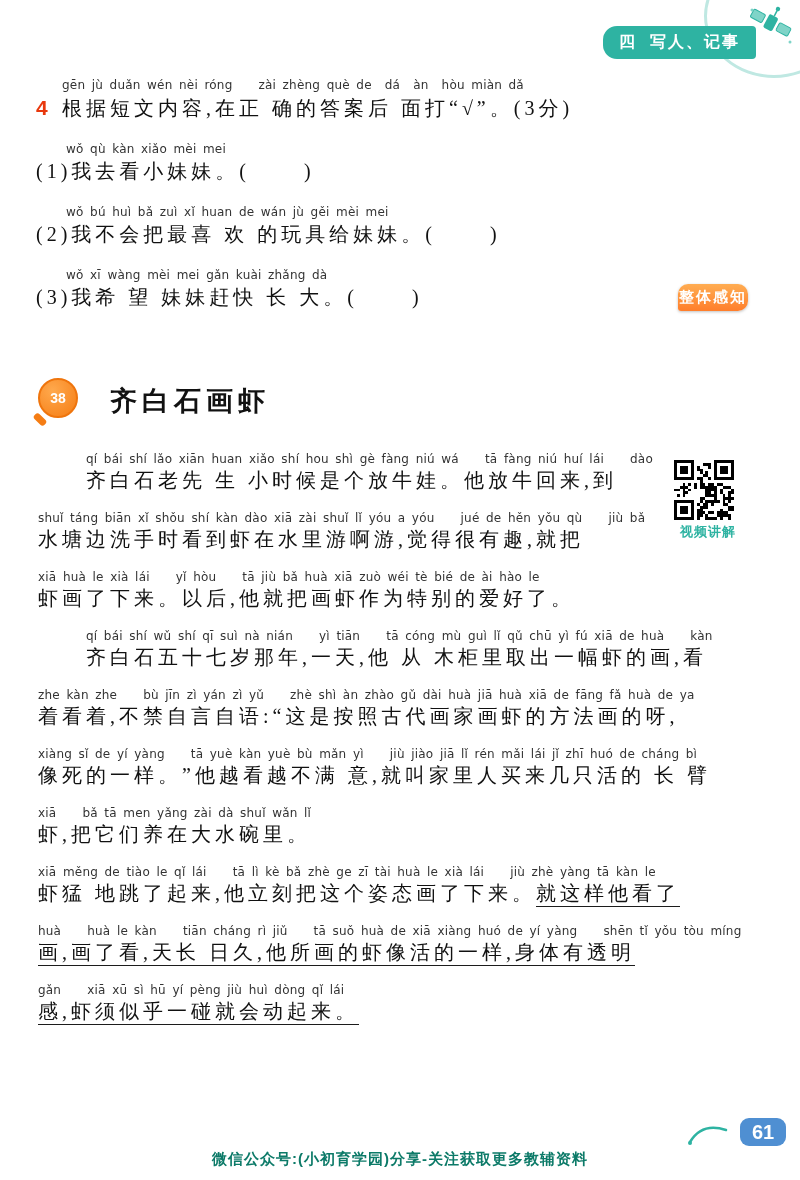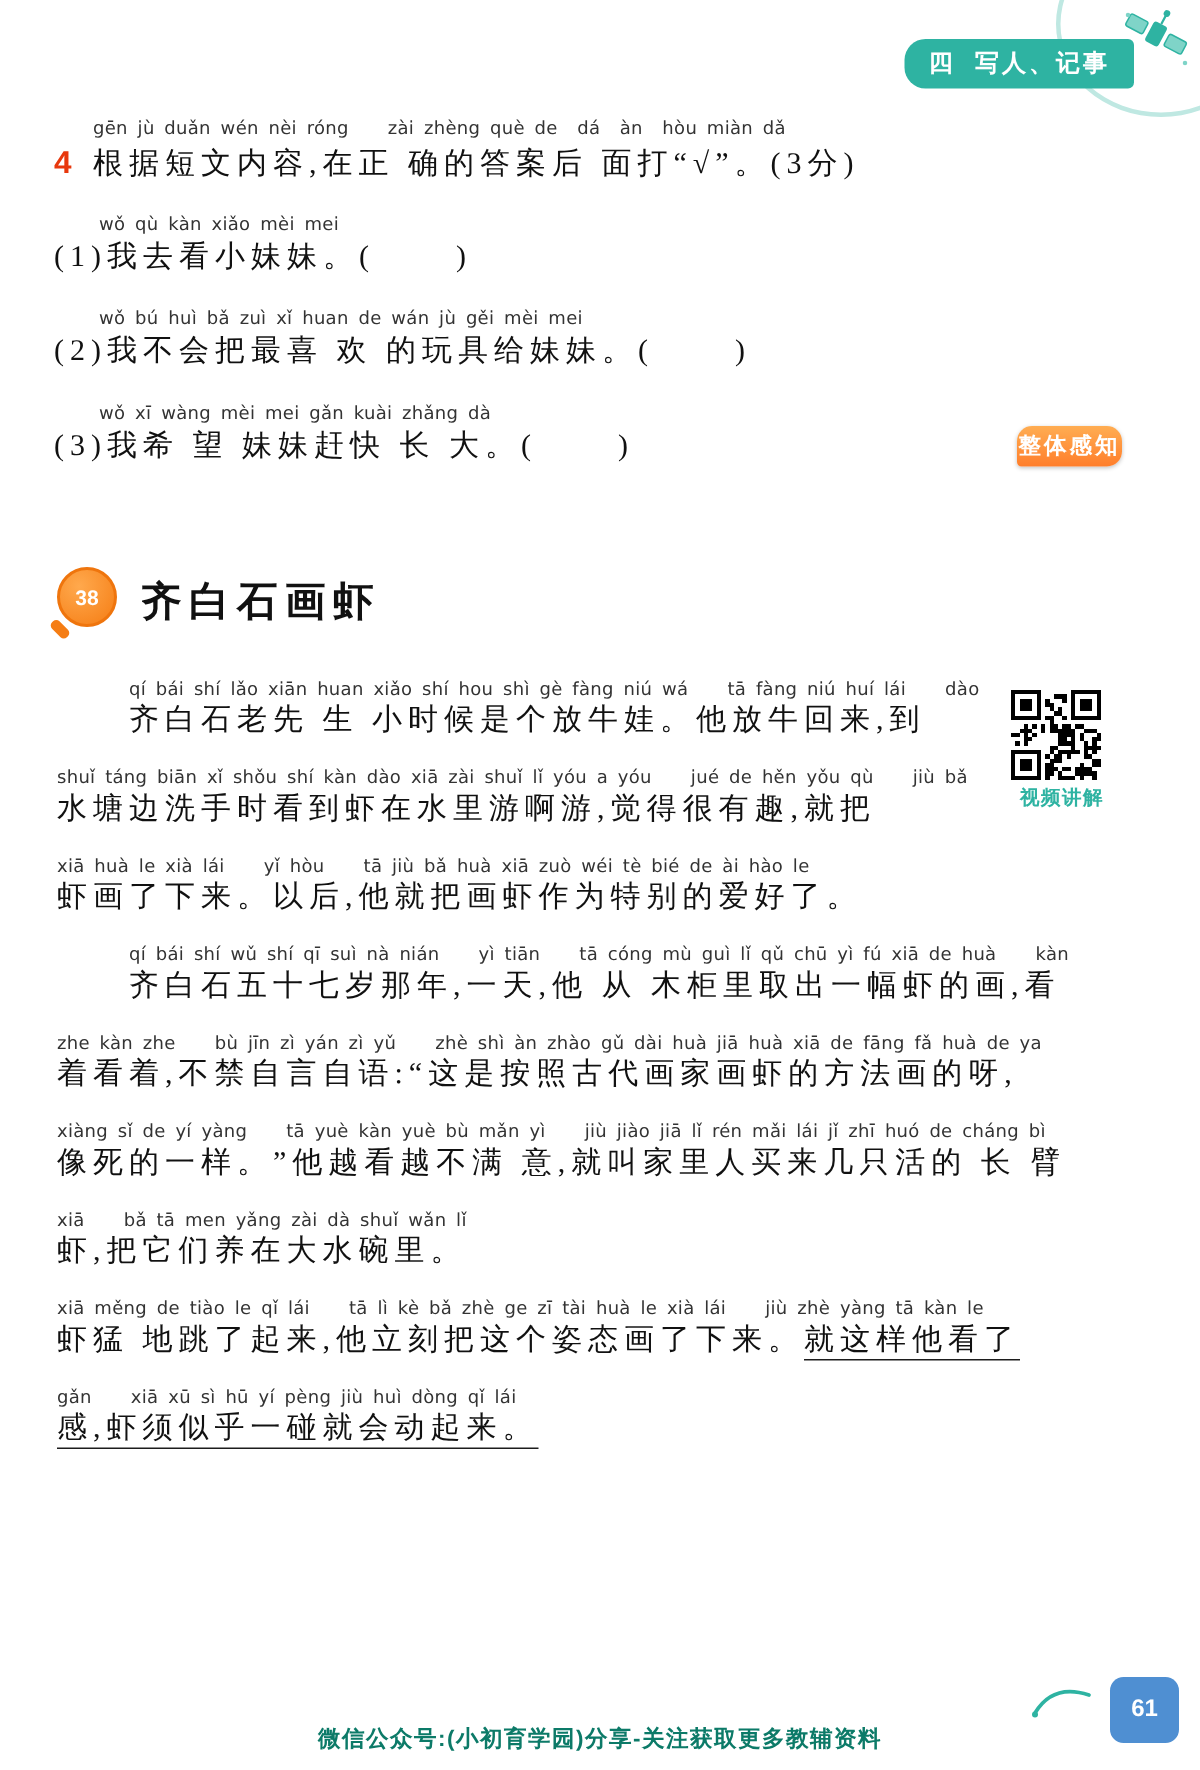--- a/index.html
+++ b/index.html
@@ -31,21 +31,21 @@
     color:#fff;font-weight:bold;font-size:15px;letter-spacing:2px;padding:4px 1px;
     border-radius:10px 10px 10px 3px;box-shadow:0 1px 3px rgba(0,0,0,.25)}
 
   
   .sec{position:absolute;top:378px;left:34px;display:flex;align-items:center}
   .mag{position:relative;width:46px;height:46px}
   .handle{position:absolute;left:-1px;bottom:1px;width:14px;height:7px;background:#f57d14;border-radius:3px;transform:rotate(45deg)}
   .lens{position:absolute;top:0;left:4px;width:40px;height:40px;border-radius:50%;
     background:radial-gradient(circle at 35% 30%,#ffa94d,#f57d14);border:2px solid #ef750d;
     color:#fff;font-weight:bold;font-size:14px;display:flex;align-items:center;justify-content:center}
-  .sec-title{margin-left:14px;font-size:27px;font-weight:bold;letter-spacing:5px;color:#111}
+  .sec-title{margin-left:30px;font-size:27px;font-weight:bold;letter-spacing:5px;color:#111}
 
   
   .score{position:absolute;top:368px;right:38px;width:230px;border:2px solid #2eb3a2;border-radius:4px;background:#fff}
   .score .t{text-align:center;font-weight:bold;font-size:16px;letter-spacing:2px;padding:5px 0;border-bottom:2px solid #2eb3a2}
   .score .s{font-size:14.5px;letter-spacing:1px;padding:6px 10px 7px 16px;white-space:pre}
   .score::after{content:"";position:absolute;left:4px;bottom:-9px;width:0;height:0;
     border-left:12px solid #8ed6ca;border-bottom:9px solid transparent}
 
   
   .qr-wrap{position:absolute;top:460px;right:64px;width:64px;text-align:right}
@@ -54,22 +54,22 @@
 
   
   .passage{position:absolute;top:452px;left:38px;width:722px}
   .pline{margin-bottom:17px}
   .pline .hz{margin-top:1px}
   .pline.ind{padding-left:48px}
   .ul{border-bottom:1.6px solid #1c1c1c;padding-bottom:2px}
 
   
   .swoosh{position:absolute;top:1118px;right:68px}
-  .page-num{position:absolute;top:1118px;right:14px;width:46px;height:44px;background:#4f8fd2;border-radius:9px;
-    color:#fff;font-weight:bold;font-size:16px;display:flex;align-items:center;justify-content:center}
+  .page-num{position:absolute;top:1118px;right:14px;width:46px;height:28px;background:#4f8fd2;border-radius:9px;
+    color:#fff;font-weight:bold;font-size:20px;display:flex;align-items:center;justify-content:center}
   .promo{position:absolute;top:1150px;left:0;width:100%;text-align:center;color:#0c7a68;font-weight:bold;
     font-size:15px;letter-spacing:1px}
 </style>
 </head>
 <body>
 
 <div class="page">
 
   <div class="corner-arc"></div>
   <svg class="satellite" width="52" height="46" viewBox="0 0 52 46">
@@ -279,20 +279,24 @@
       </div>
       <div class="pline">
         <div class="py">xiā    bǎ tā men yǎng zài dà shuǐ wǎn lǐ</div>
         <div class="hz"><span>虾,把它们养在大水碗里。</span></div>
       </div>
       <div class="pline">
         <div class="py">xiā měng de tiào le qǐ lái    tā lì kè bǎ zhè ge zī tài huà le xià lái    jiù zhè yàng tā kàn le</div>
         <div class="hz"><span>虾猛 地跳了起来,他立刻把这个姿态画了下来。</span><span class="ul">就这样他看了</span></div>
       </div>
       <div class="pline">
+        <div class="py">huà    huà le kàn    tiān cháng rì jiǔ    tā suǒ huà de xiā xiàng huó de yí yàng    shēn tǐ yǒu tòu míng</div>
+        <div class="hz"><span class="ul">画,画了看,天长 日久,他所画的虾像活的一样,身体有透明</span></div>
+      </div>
+      <div class="pline">
         <div class="py">gǎn    xiā xū sì hū yí pèng jiù huì dòng qǐ lái</div>
         <div class="hz"><span class="ul">感,虾须似乎一碰就会动起来。</span></div>
       </div>
     </div>
 
   <svg class="swoosh" width="46" height="30" viewBox="0 0 46 30">
     <path d="M4 24 Q 16 4 40 12" stroke="#2eb3a2" stroke-width="2.5" fill="none" stroke-linecap="round"></path>
     <circle cx="4" cy="25" r="2" fill="#2eb3a2"></circle>
   </svg>
   <div class="page-num">61</div>

